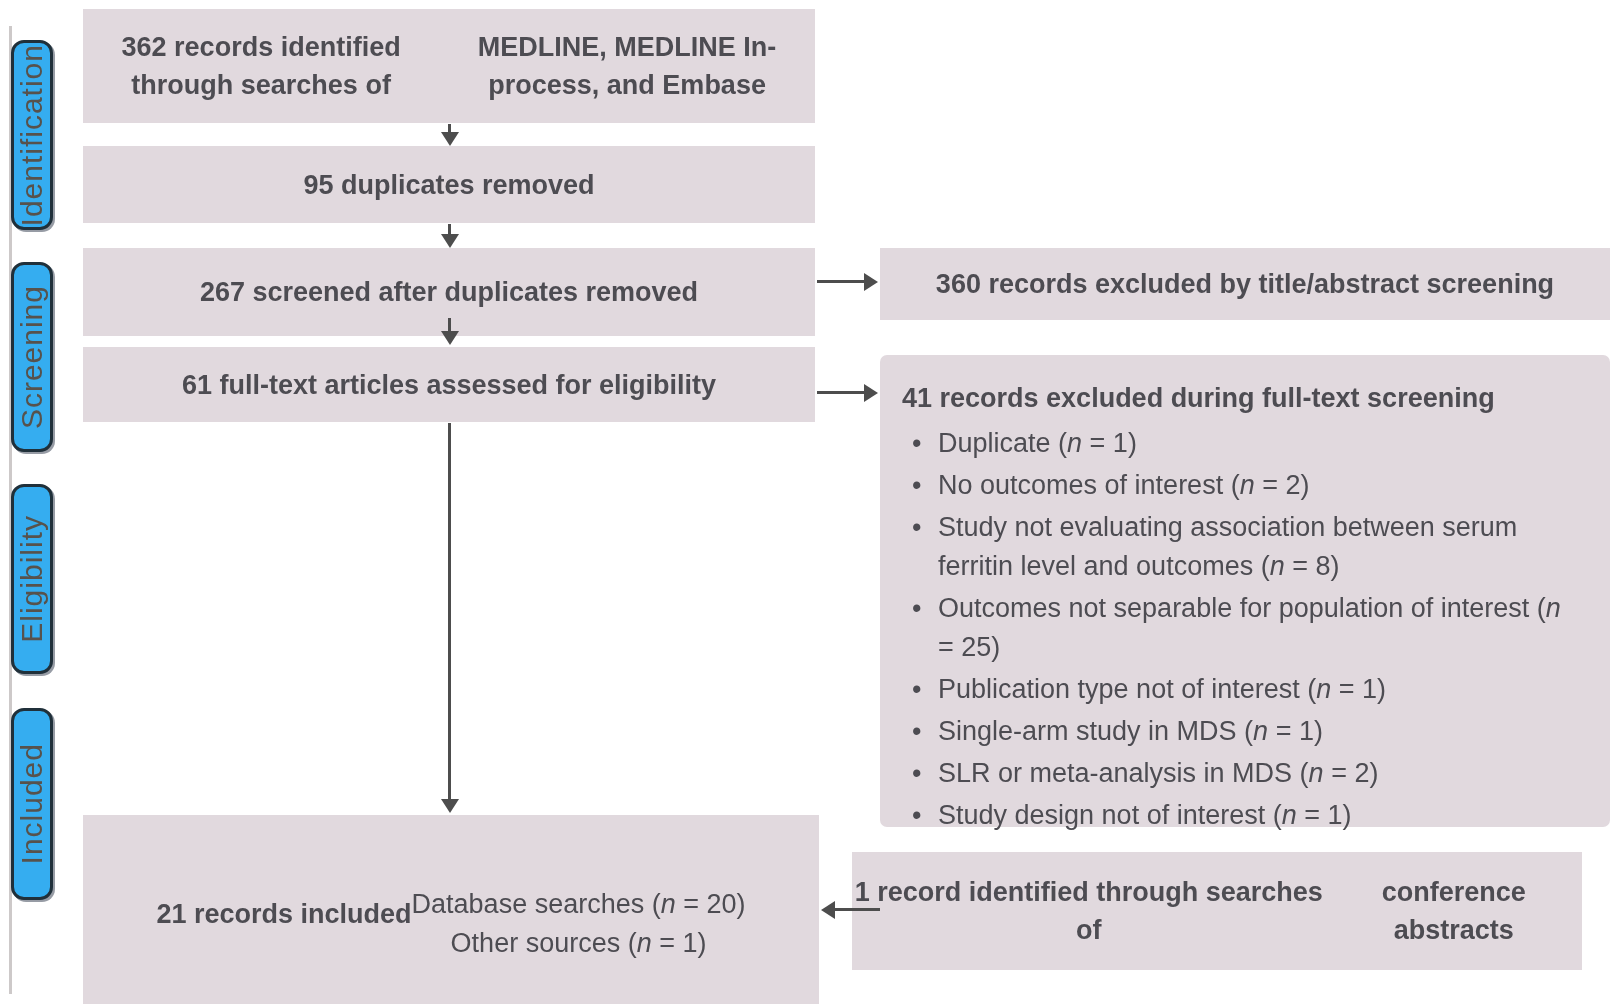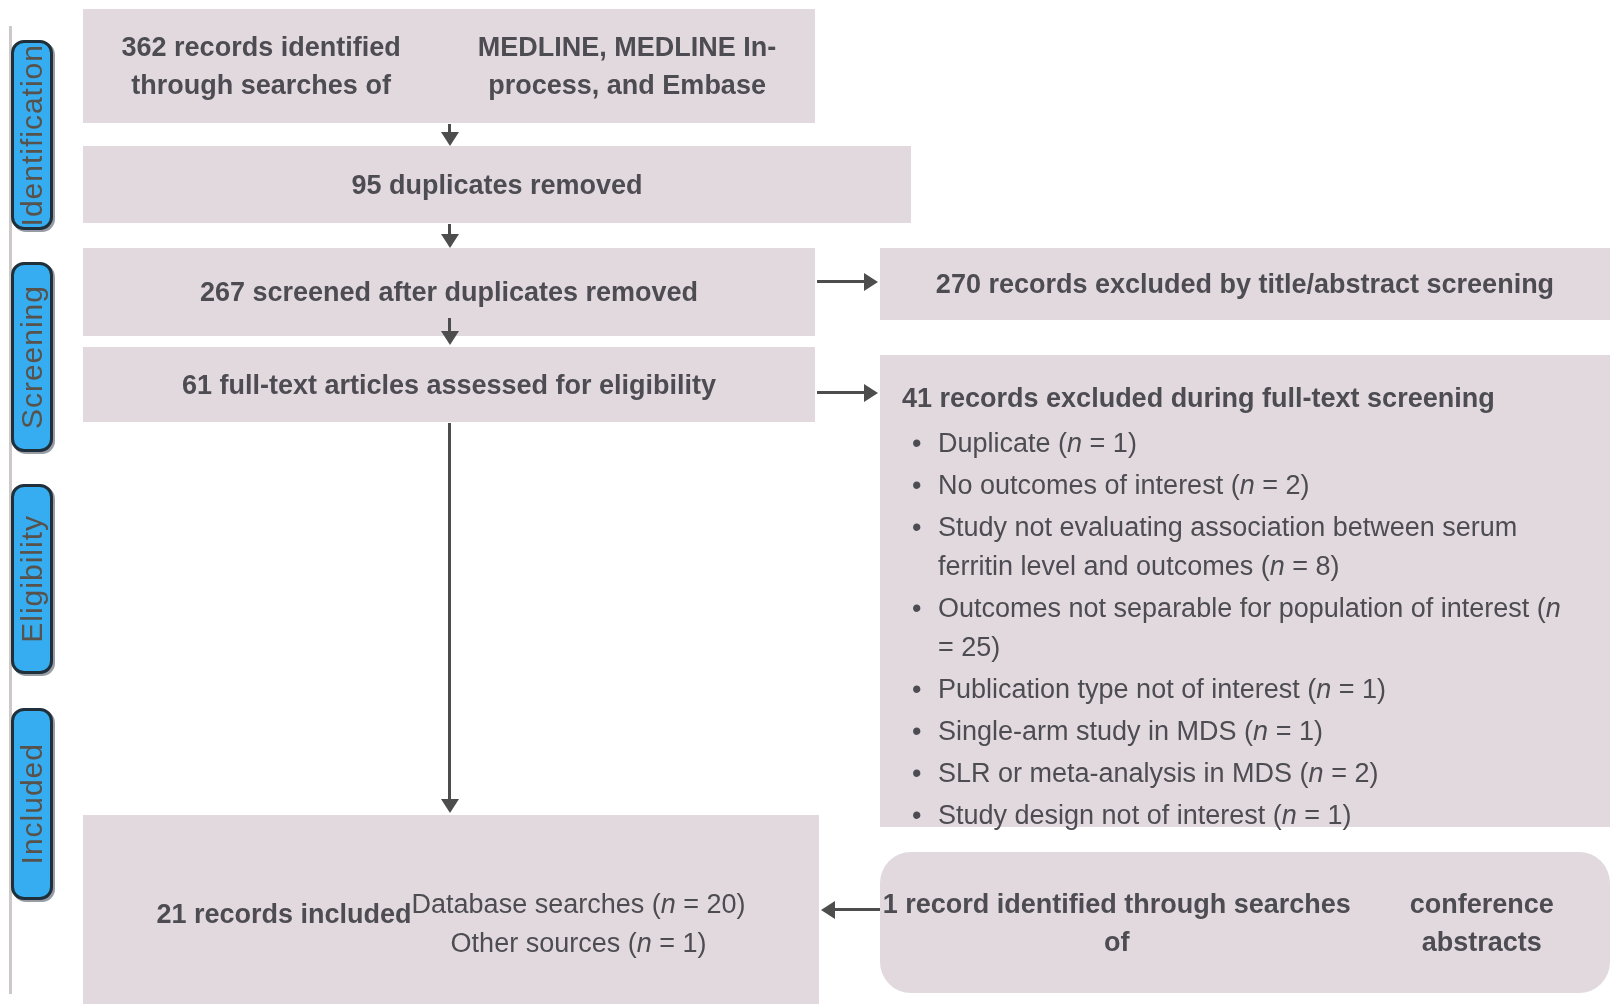--- a/index.html
+++ b/index.html
@@ -82,59 +82,59 @@
   </div>
   <div class="stage" style="top:708px;height:192px;">
     <span>Included</span>
   </div>
 
   <div class="box center bold" style="left:83px;top:9px;width:732px;height:114px;">
     <div>362 records identified through searches of</div>
     <div>MEDLINE, MEDLINE In-process, and Embase</div>
   </div>
 
-  <div class="box center bold" style="left:83px;top:146px;width:828px;height:77px;">
+  <div class="box center bold" style="left:83px;top:146px;width:732px;height:77px;">
     <div>95 duplicates removed</div>
   </div>
 
   <div class="box center bold" style="left:83px;top:248px;width:732px;height:88px;">
     <div>267 screened after duplicates removed</div>
   </div>
 
   <div class="box center bold" style="left:83px;top:347px;width:732px;height:75px;align-items:center;">
     <div>61 full-text articles assessed for eligibility</div>
   </div>
 
   <div class="box center" style="left:83px;top:815px;width:736px;height:198px;padding-top:0;">
     <div class="bold">21 records included</div>
     <div class="sources">
         <div>Database searches (<i>n</i> = 20)</div>
         <div>Other sources (<i>n</i> = 1)</div>
       </div>
   </div>
 
   <div class="box center bold" style="left:880px;top:248px;width:730px;height:72px;">
-    <div>270 records excluded by title/abstract screening</div>
+    <div>360 records excluded by title/abstract screening</div>
   </div>
 
-  <div class="box box-fulltext" style="left:880px;top:355px;width:730px;height:472px;">
+  <div class="box box-fulltext" style="left:880px;top:355px;width:730px;height:472px;border-radius:7px;">
     <div class="ftitle">41 records excluded during full-text screening</div>
     <ul class="reasons">
         <li>Duplicate (<i>n</i> = 1)</li>
         <li>No outcomes of interest (<i>n</i> = 2)</li>
         <li>Study not evaluating association between serum ferritin level and outcomes (<i>n</i> = 8)</li>
         <li>Outcomes not separable for population of interest (<i>n</i> = 25)</li>
         <li>Publication type not of interest (<i>n</i> = 1)</li>
         <li>Single-arm study in MDS (<i>n</i> = 1)</li>
         <li>SLR or meta-analysis in MDS (<i>n</i> = 2)</li>
         <li>Study design not of interest (<i>n</i> = 1)</li>
       </ul>
   </div>
 
-  <div class="box center bold" style="left:880px;top:852px;width:730px;height:141px;border-radius:31px;">
+  <div class="box center bold" style="left:852px;top:852px;width:730px;height:118px;">
     <div>1 record identified through searches of</div>
     <div>conference abstracts</div>
   </div>
 
   <div class="arrow-v" style="left:448px;top:124px;height:9px;"></div>
   <div class="arrow-v" style="left:448px;top:224px;height:11px;"></div>
   <div class="arrow-v" style="left:448px;top:318px;height:14px;"></div>
   <div class="arrow-v" style="left:448px;top:423px;height:377px;"></div>
   <div class="arrow-h right" style="left:817px;top:280px;width:48px;"></div>
   <div class="arrow-h right" style="left:817px;top:391px;width:48px;"></div>

